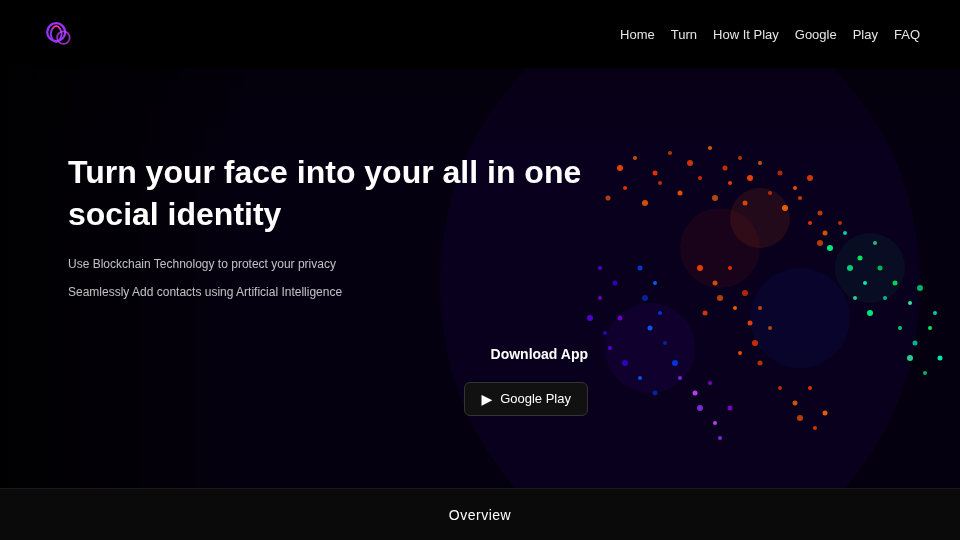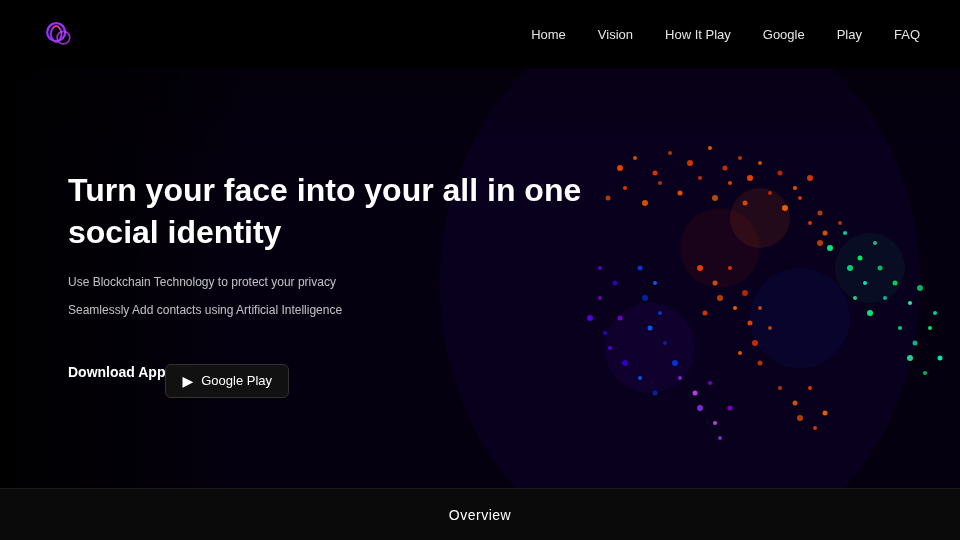--- a/index.html
+++ b/index.html
@@ -32,21 +32,21 @@
     }
 
     .logo-svg {
       width: 36px;
       height: 36px;
     }
 
     .nav-links {
       display: flex;
       align-items: center;
-      gap: 32px;
+      gap: 16px;
       list-style: none;
     }
 
     .nav-links a {
       color: #fff;
       text-decoration: none;
       font-size: 13px;
       font-weight: 400;
       opacity: 0.9;
       cursor: pointer;
@@ -105,21 +105,23 @@
 
     .hero-subtitle2 {
       font-size: 12px;
       color: rgba(255,255,255,0.75);
       margin-bottom: 44px;
       line-height: 1.6;
     }
 
     .cta-section {
       display: flex;
-      align-items: flex-start;
+      align-items: flex-end;
+      gap: 20px;
+      flex-direction: column;
     }
 
     .download-label {
       color: #fff;
       font-size: 14px;
       font-weight: 600;
     }
 
     .google-play-btn {
       display: flex;
@@ -170,21 +172,21 @@
 
       <circle cx="18" cy="18" r="10" stroke="#9933ff" stroke-width="2.5" fill="none"></circle>
       <path d="M14 14 Q18 8 22 14" stroke="#ff3399" stroke-width="2" fill="none" stroke-linecap="round"></path>
       <path d="M22 14 Q26 20 22 26 Q18 32 14 26 Q10 20 14 14" stroke="#9933ff" stroke-width="2" fill="none"></path>
       <circle cx="26" cy="24" r="7" stroke="#cc44ff" stroke-width="2" fill="none" opacity="0.7"></circle>
     </svg>
   </div>
 
   <ul class="nav-links">
     <li><a>Home</a></li>
-    <li><a>Vision</a></li>
+    <li><a>Turn</a></li>
     <li><a>How It Play</a></li>
     <li><a>Google</a></li>
     <li><a>Play</a></li>
     <li><a>FAQ</a></li>
   </ul>
 </nav>
 
 <section class="hero-bg">
 
   <svg class="particles-canvas" viewBox="0 0 960 432" preserveAspectRatio="xMidYMid slice" xmlns="http://www.w3.org/2000/svg">

